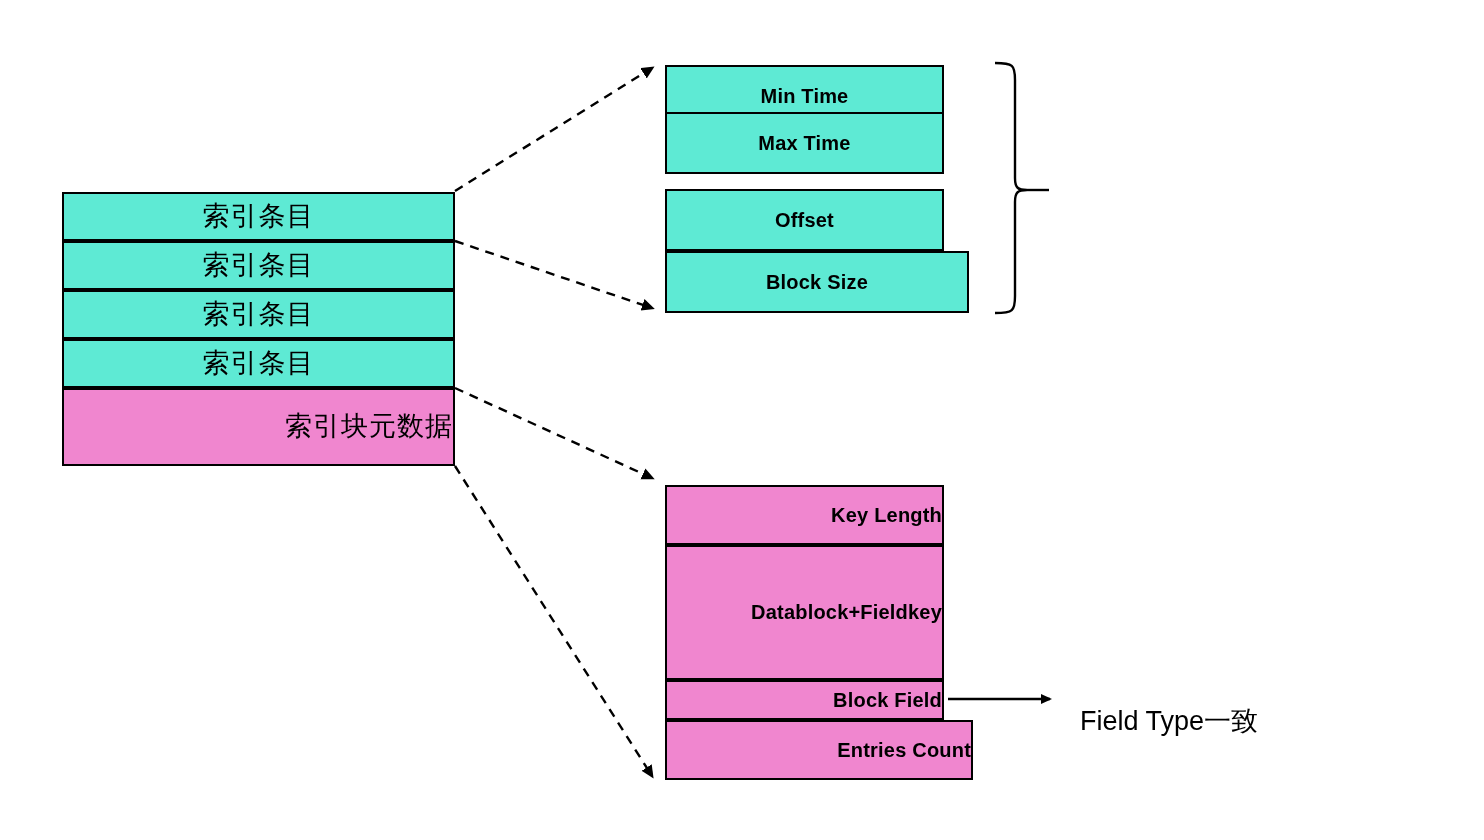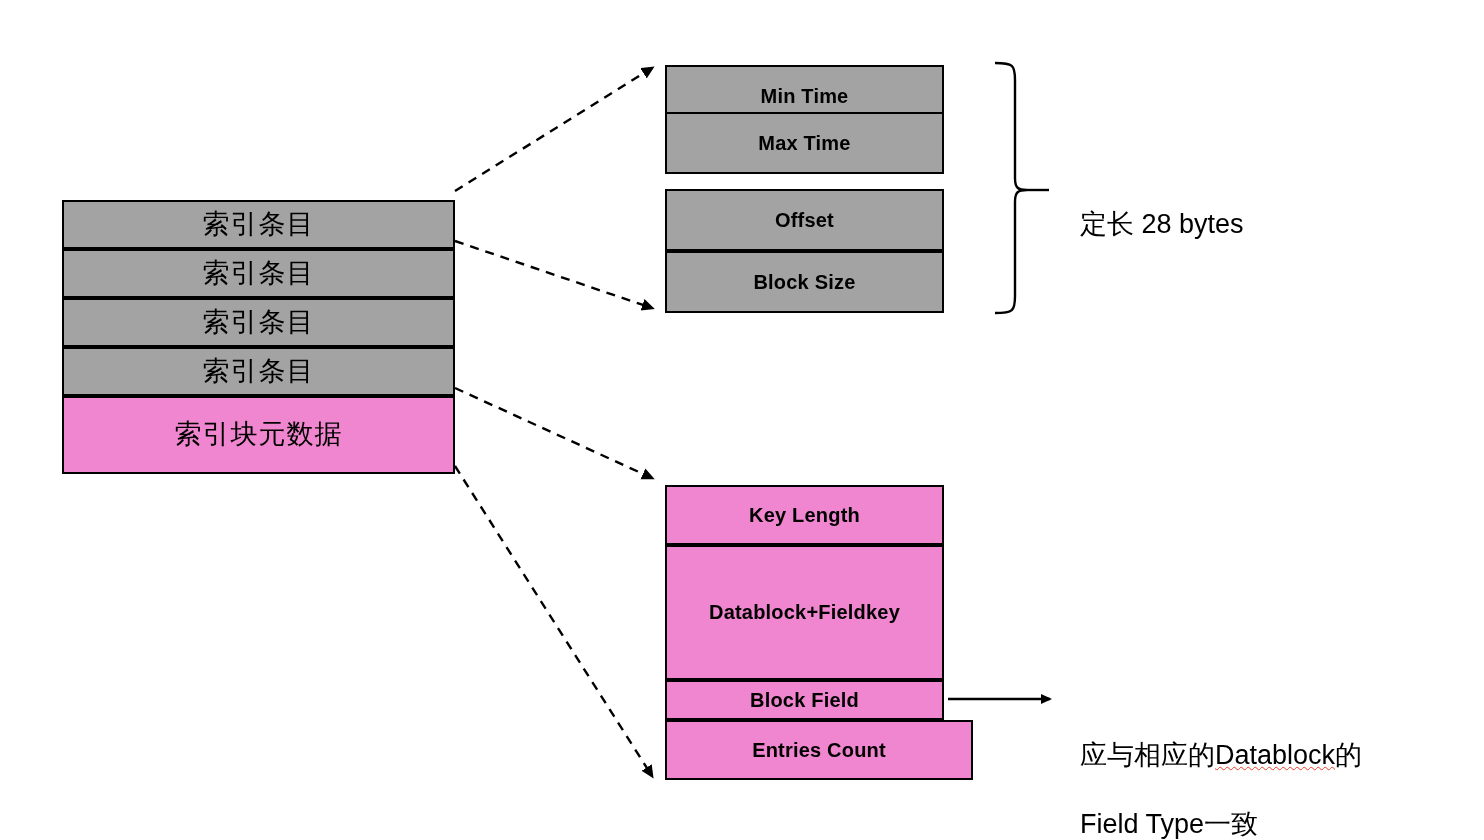--- a/index.html
+++ b/index.html
@@ -32,29 +32,28 @@
   .cell {
     position: absolute;
     box-sizing: border-box;
     border: 2px solid #000000;
     display: flex;
     align-items: center;
     justify-content: center;
     text-align: center;
     line-height: 1.15;
   }
-  .cell.purple { background: #a3a3a3; }
-  .cell.pink   { background: #F086CF; }
+  .cell.purple { background: #5eead4; }
+  .cell.pink   { background: #F086CF; justify-content: flex-end; }
 
   
   .left-stack .cell {
     font-size: 27px;
     font-weight: 400;
     letter-spacing: 1px;
-    margin-top: 8px;
   }
 
   
   .detail .cell {
     font-size: 20px;
     font-weight: 700;
     letter-spacing: 0.2px;
   }
 
   
@@ -131,44 +130,38 @@
   <div class="detail">
     <div class="cell purple" style="left:665px; top:65px; width:279px; height:62px;">
       <span>Min Time</span>
     </div>
     <div class="cell purple" style="left:665px; top:112px; width:279px; height:62px;">
       <span>Max Time</span>
     </div>
     <div class="cell purple" style="left:665px; top:189px; width:279px; height:62px;">
       <span>Offset</span>
     </div>
-    <div class="cell purple" style="left:665px; top:251px; width:279px; height:62px;">
+    <div class="cell purple" style="left:665px; top:251px; width:304px; height:62px;">
       <span>Block Size</span>
     </div>
   </div>
 
   <div class="detail">
     <div class="cell pink" style="left:665px; top:485px; width:279px; height:60px;">
       <span>Key Length</span>
     </div>
     <div class="cell pink" style="left:665px; top:545px; width:279px; height:135px;">
       <span>Datablock+Fieldkey</span>
     </div>
     <div class="cell pink" style="left:665px; top:680px; width:279px; height:40px;">
       <span>Block Field</span>
     </div>
     <div class="cell pink" style="left:665px; top:720px; width:308px; height:60px;">
       <span>Entries Count</span>
     </div>
   </div>
 
-  <div class="annotation" style="left:1080px; top:172px;">
-    <span>定长 28 bytes</span>
-  </div>
 
   <div class="annotation" style="left:1080px; top:669px;">
-    <div>
-      <span>应与相应的</span><span class="spell">Datablock</span><span>的</span>
-    </div>
     <div>Field Type一致</div>
   </div>
 
 </div>
 
 </body></html>

